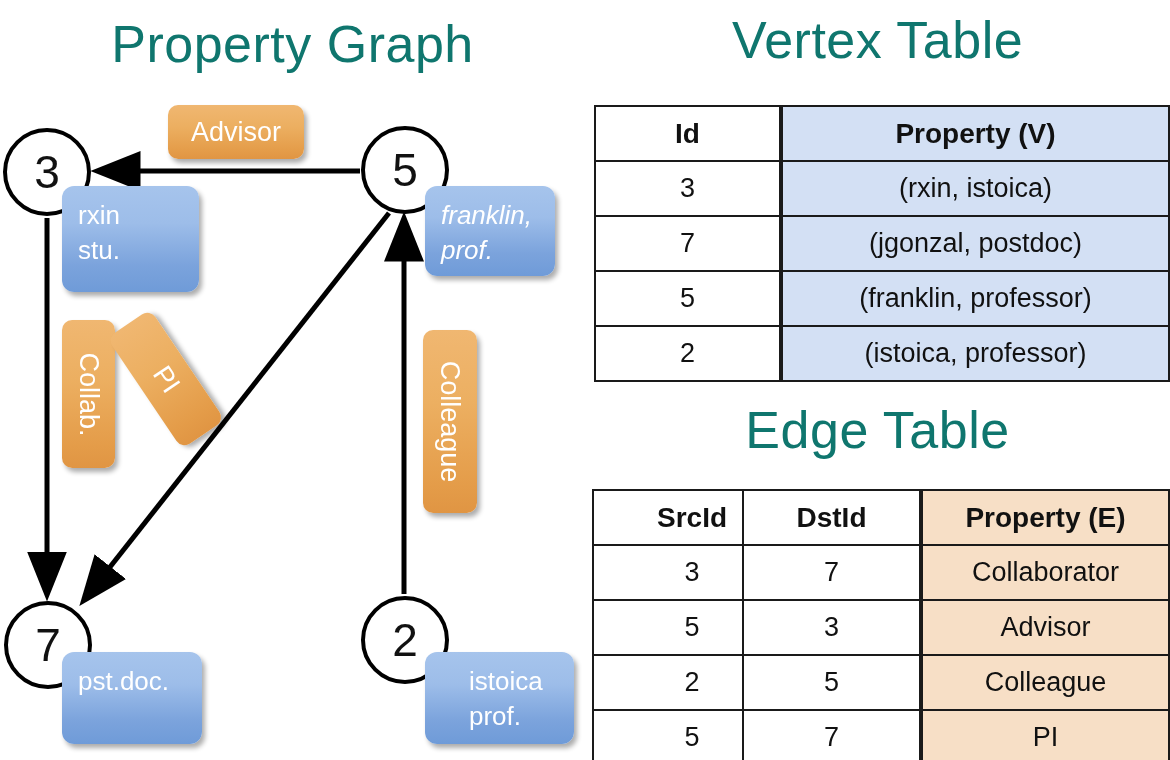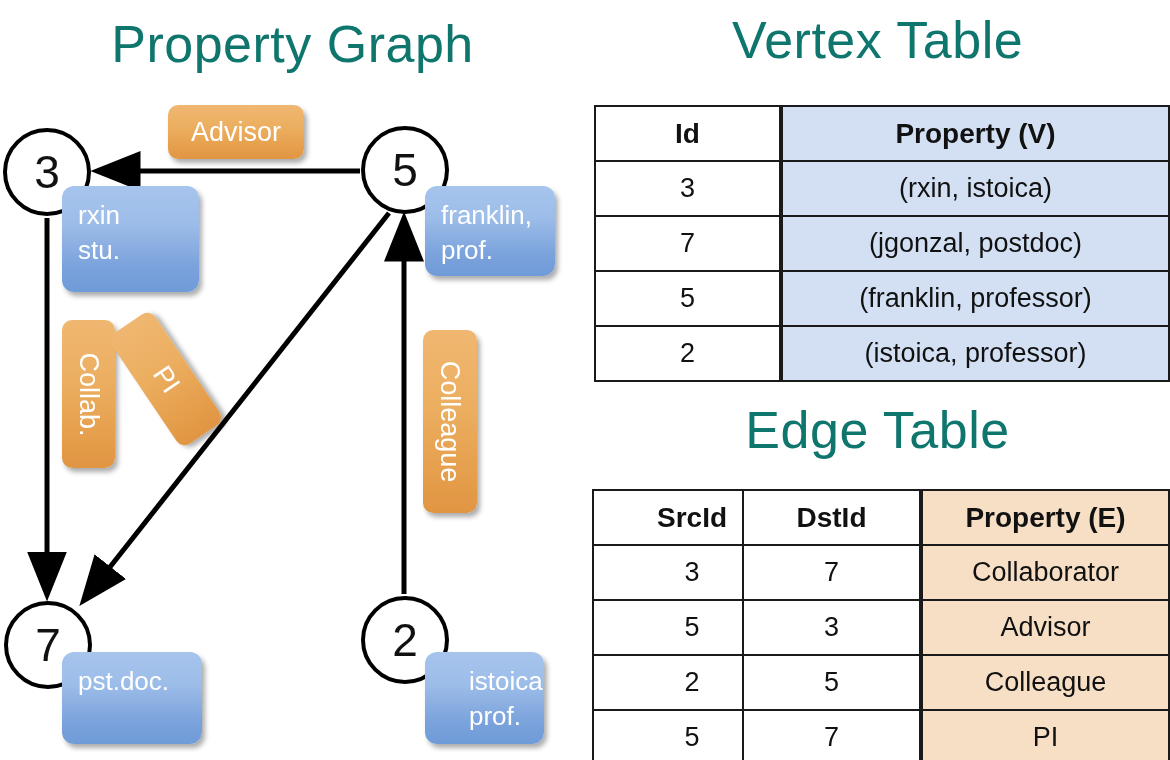--- a/index.html
+++ b/index.html
@@ -76,23 +76,23 @@
     color: #ffffff;
     font-family: "Liberation Sans", sans-serif;
     font-weight: 300;
     font-size: 26px;
     line-height: 1.35;
     padding: 12px 14px 12px 16px;
     box-sizing: border-box;
     z-index: 8;
   }
   #prop-rxin     { left: 62px;  top: 186px; width: 137px; height: 106px; }
-  #prop-franklin { left: 425px; top: 186px; width: 130px; height: 90px; }
+  #prop-franklin { left: 425px; top: 186px; width: 130px; height: 90px; font-style: italic; }
   #prop-jgonzal  { left: 62px;  top: 652px; width: 140px; height: 92px; }
-  #prop-istoica  { left: 425px; top: 652px; width: 119px; height: 92px; padding-left: 44px; }
+  #prop-istoica  { left: 425px; top: 652px; width: 149px; height: 92px; padding-left: 44px; }
 
   
   .edge-label {
     position: absolute;
     border-radius: 10px;
     background: linear-gradient(to bottom, #f0b771 0%, #ecaf61 40%, #e49c49 85%, #e09543 100%);
     box-shadow: 3px 4px 5px rgba(0,0,0,0.33);
     color: #ffffff;
     font-family: "Liberation Sans", sans-serif;
     font-weight: 300;

